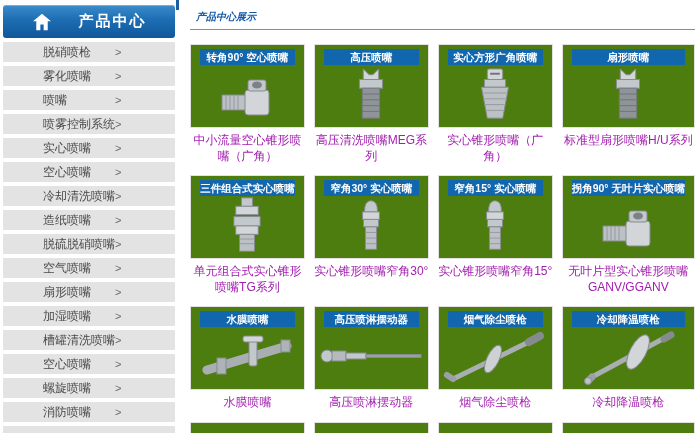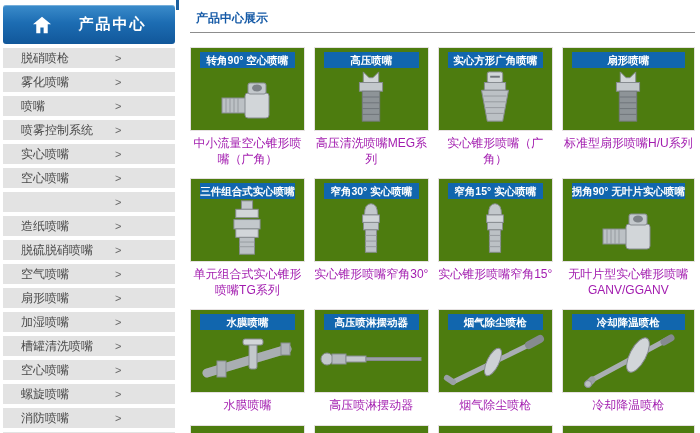--- a/index.html
+++ b/index.html
@@ -3,36 +3,36 @@
 <meta charset="utf-8">
 <style>
   html,body{margin:0;padding:0;}
   body{
     width:700px;height:433px;overflow:hidden;position:relative;
     background:#ffffff;font-family:"Liberation Sans",sans-serif;
   }
   
   .sidebar{position:absolute;left:3px;top:5px;width:172px;}
   .sidebar-header{
-    height:39px;border-radius:3px;display:flex;align-items:center;justify-content:center;gap:27px;
+    height:33px;border-radius:3px;display:flex;align-items:center;justify-content:center;gap:27px;
     background:linear-gradient(180deg,#3b8ccb 0%,#1d6db3 45%,#11579a 100%);
     box-shadow:inset 0 1px 0 rgba(255,255,255,.3);color:#fff;cursor:pointer;
   }
   .sidebar-title{font-size:15px;font-weight:bold;letter-spacing:2px;}
   .home-icon svg{display:block;}
   .side-list{margin-top:3px;}
   .side-item{
     height:20px;margin-top:4px;background:#e3e3e3;display:flex;align-items:center;
-    font-size:12px;color:#4a4a4a;padding-left:18px;position:relative;cursor:pointer;
+    font-size:12px;color:#4a4a4a;padding-left:40px;position:relative;cursor:pointer;
   }
   .si-arrow{position:absolute;left:112px;top:0;height:20px;line-height:20px;color:#6a6a6a;font-size:11px;}
   
   .accent{position:absolute;left:176px;top:0;width:3px;height:10px;background:#1c5f9e;}
   .main{position:absolute;left:190px;top:0;width:505px;}
-  .main-title{margin:10px 0 0 6px;font-size:12px;font-weight:bold;color:#1459a6;}
+  .main-title{margin:10px 0 0 6px;font-size:10px;font-weight:bold;color:#1459a6;font-style:italic;}
   .title-rule{border-bottom:1px solid #8d8d8d;margin-top:5px;}
   .grid{display:grid;grid-template-columns:repeat(4,1fr);column-gap:9px;margin-top:14px;}
   .cell{margin-bottom:11px;}
   .card{
     border:1px solid #e5e1e1;background:#4d7c0f;height:84px;box-sizing:border-box;
     padding-top:4px;cursor:pointer;
   }
   .badge{
     margin:0 9px;background:#1166ae;color:#fff;font-size:10.5px;font-weight:bold;
     text-align:center;height:16px;line-height:16px;white-space:nowrap;overflow:hidden;
@@ -73,20 +73,21 @@
       </div>
       <div class="side-item">
         <span class="si-label">实心喷嘴</span>
         <span class="si-arrow">&gt;</span>
       </div>
       <div class="side-item">
         <span class="si-label">空心喷嘴</span>
         <span class="si-arrow">&gt;</span>
       </div>
       <div class="side-item">
+        <span class="si-label">冷却清洗喷嘴</span>
         <span class="si-arrow">&gt;</span>
       </div>
       <div class="side-item">
         <span class="si-label">造纸喷嘴</span>
         <span class="si-arrow">&gt;</span>
       </div>
       <div class="side-item">
         <span class="si-label">脱硫脱硝喷嘴</span>
         <span class="si-arrow">&gt;</span>
       </div>

